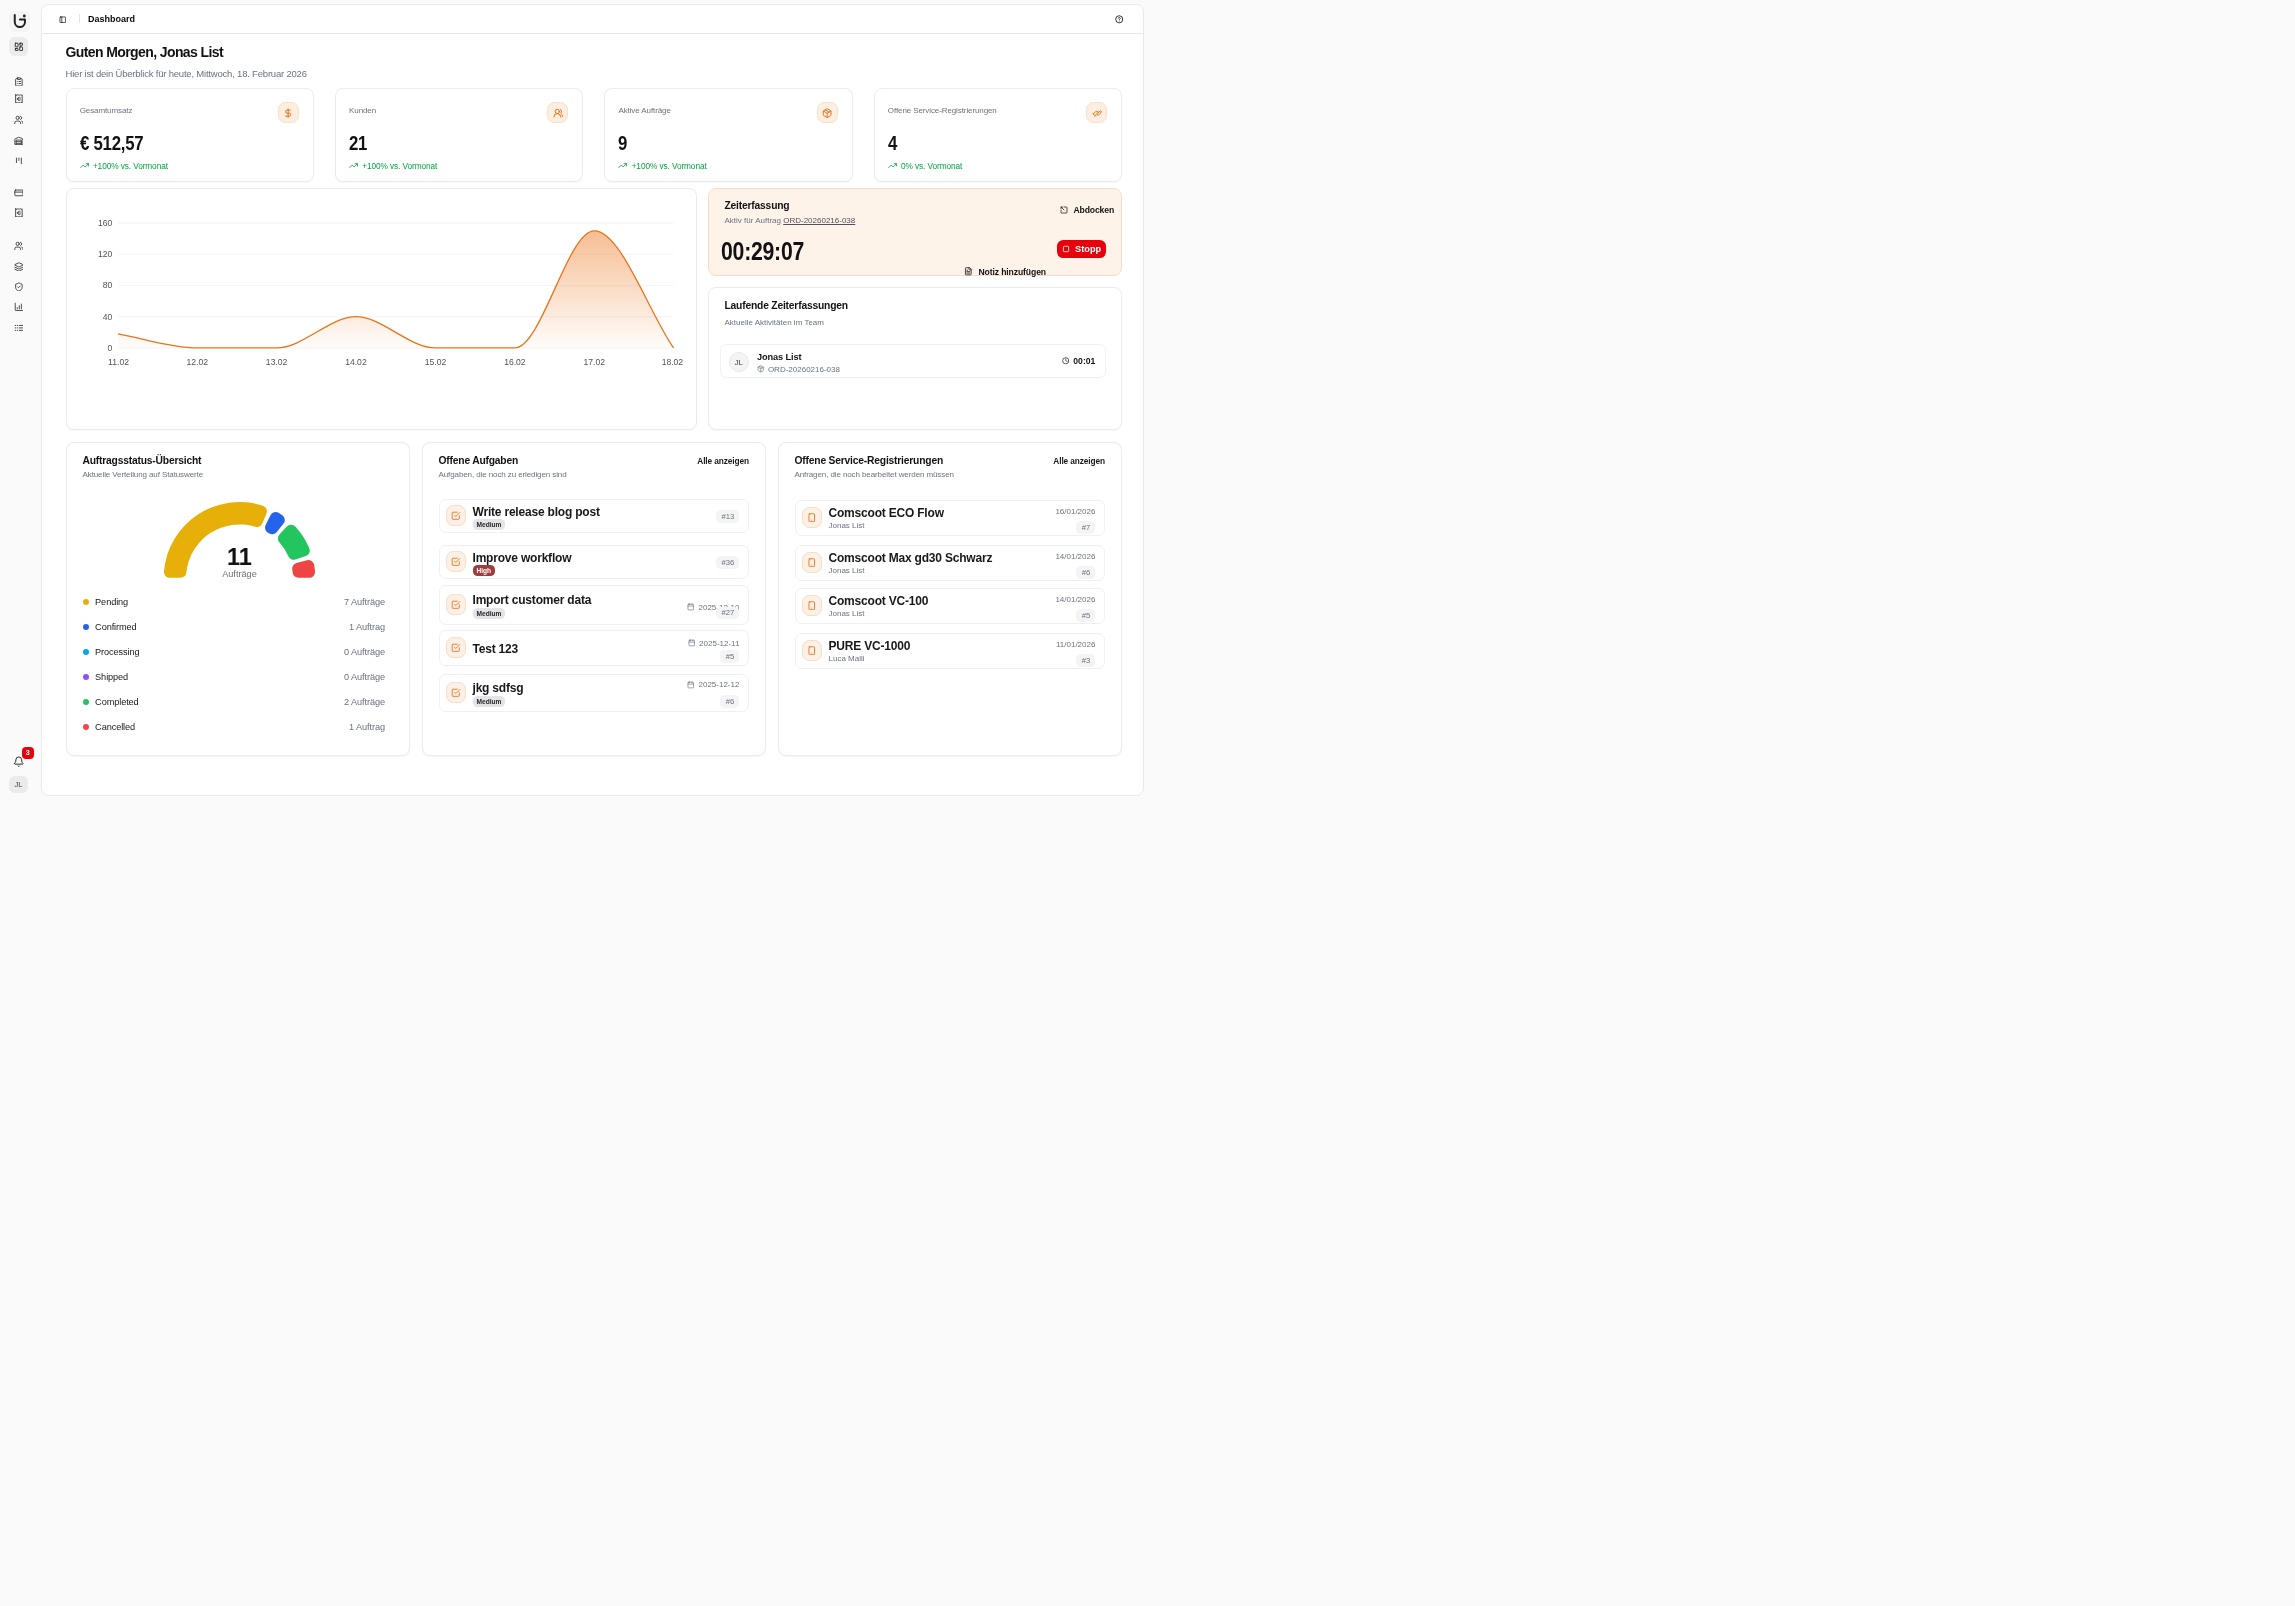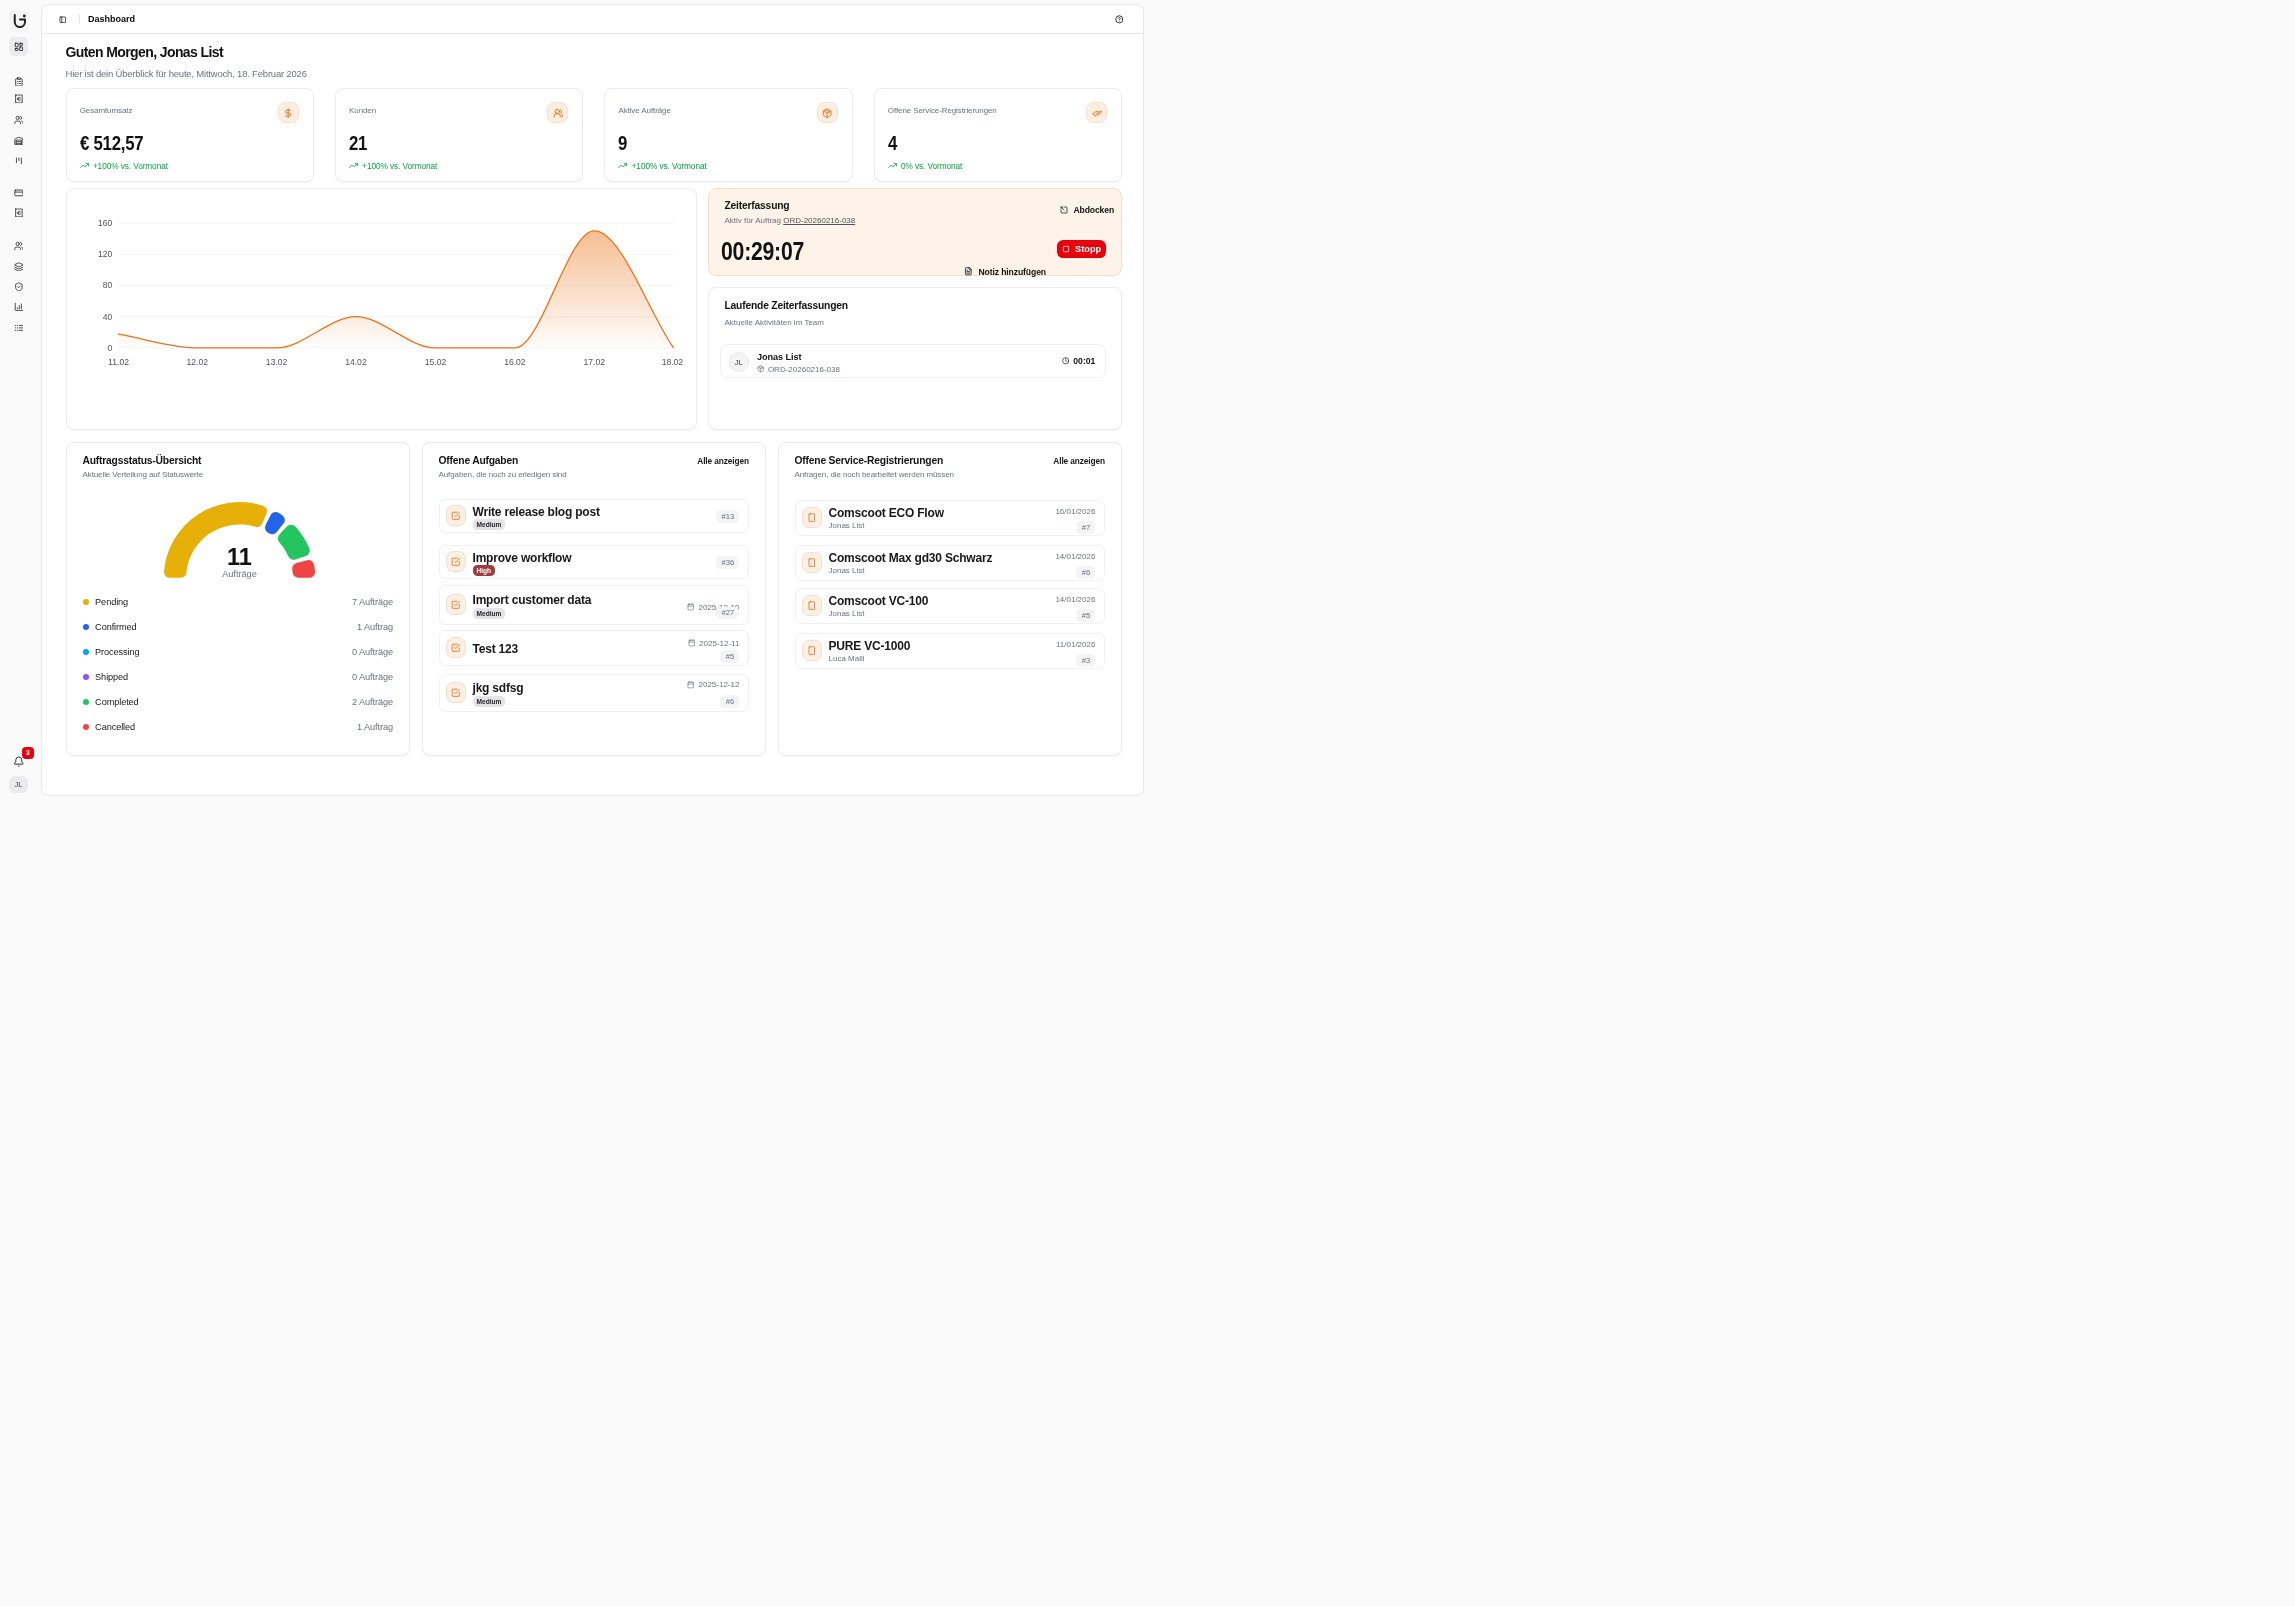--- a/index.html
+++ b/index.html
@@ -342,21 +342,21 @@
         <svg width="313" height="155" viewBox="0 0 545 270" style="position:absolute;left:16px;top:57px;">
           <g transform="translate(-28,-100)">
             <path d="M178.91,235.50A10.0,10.0 0 0 1 168.94,224.68A132.0,132.0 0 0 1 341.39,109.99A10.0,10.0 0 0 1 347.51,123.37L340.14,140.96A10.0,10.0 0 0 1 327.96,146.65A93.0,93.0 0 0 0 207.94,226.47A10.0,10.0 0 0 1 197.99,235.50Z" fill="#e7b008"></path>
             <path d="M354.46,126.54A10.0,10.0 0 0 1 368.58,122.41A132.0,132.0 0 0 1 375.09,126.59A10.0,10.0 0 0 1 377.20,141.15L365.17,155.96A10.0,10.0 0 0 1 351.88,157.98A93.0,93.0 0 0 0 349.67,156.56A10.0,10.0 0 0 1 345.99,143.63Z" fill="#2563eb"></path>
             <path d="M382.97,146.16A10.0,10.0 0 0 1 397.68,146.17A132.0,132.0 0 0 1 422.13,184.21A10.0,10.0 0 0 1 416.03,197.60L397.91,203.54A10.0,10.0 0 0 1 385.63,198.07A93.0,93.0 0 0 0 369.92,173.61A10.0,10.0 0 0 1 370.03,160.17Z" fill="#22c55e"></path>
             <path d="M418.18,204.93A10.0,10.0 0 0 1 430.55,212.89A132.0,132.0 0 0 1 432.06,224.68A10.0,10.0 0 0 1 422.09,235.50L403.01,235.50A10.0,10.0 0 0 1 393.06,226.47A93.0,93.0 0 0 0 392.36,220.96A10.0,10.0 0 0 1 399.72,209.72Z" fill="#ef4444"></path>
           </g>
           <text x="272.5" y="114" font-size="41" font-weight="800" fill="#121214" text-anchor="middle" font-family="Liberation Sans, sans-serif">11</text>
           <text x="272.5" y="134" font-size="16" fill="#6a7282" text-anchor="middle" font-family="Liberation Sans, sans-serif">Aufträge</text>
         </svg>
-        <div class="legend" style="position:absolute;left:16px;right:16px;top:147px;">
+        <div class="legend" style="position:absolute;left:16px;right:24px;top:147px;">
           <div style="position:relative;height:25px;">
                 <span style="position:absolute;left:0;top:9.5px;width:6.3px;height:6.3px;border-radius:50%;background:#e7b008;"></span>
                 <span style="position:absolute;left:12.6px;top:7.5px;font-size:9.2px;color:#18181b;letter-spacing:-0.1px;">Pending</span>
                 <span style="position:absolute;right:0;top:7.5px;font-size:9.2px;color:#6a7282;letter-spacing:-0.1px;">7 Aufträge</span>
               </div>
           <div style="position:relative;height:25px;">
                 <span style="position:absolute;left:0;top:9.5px;width:6.3px;height:6.3px;border-radius:50%;background:#2563eb;"></span>
                 <span style="position:absolute;left:12.6px;top:7.5px;font-size:9.2px;color:#18181b;letter-spacing:-0.1px;">Confirmed</span>
                 <span style="position:absolute;right:0;top:7.5px;font-size:9.2px;color:#6a7282;letter-spacing:-0.1px;">1 Auftrag</span>
               </div>

